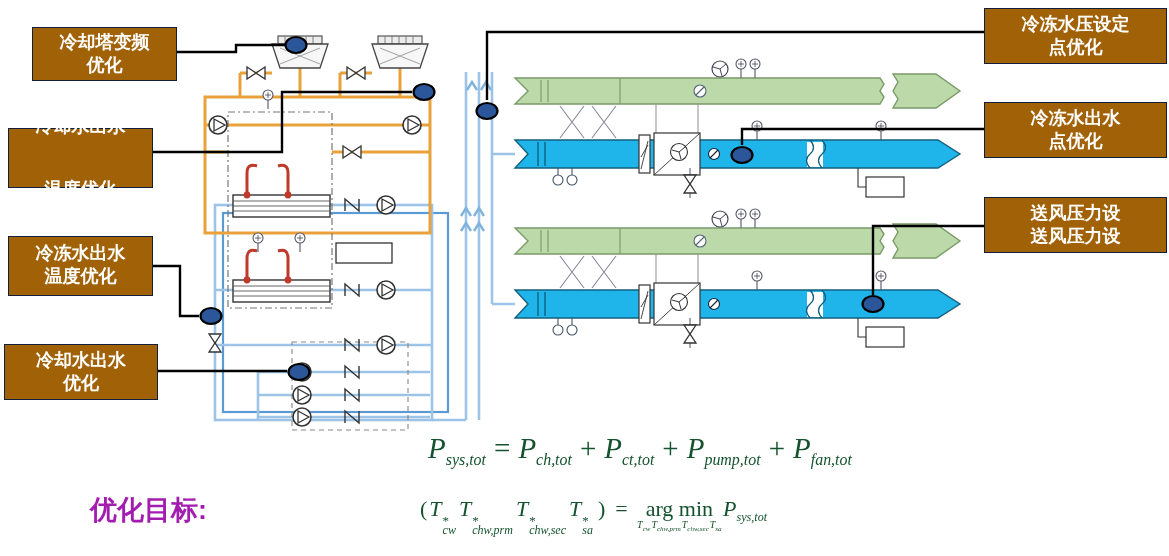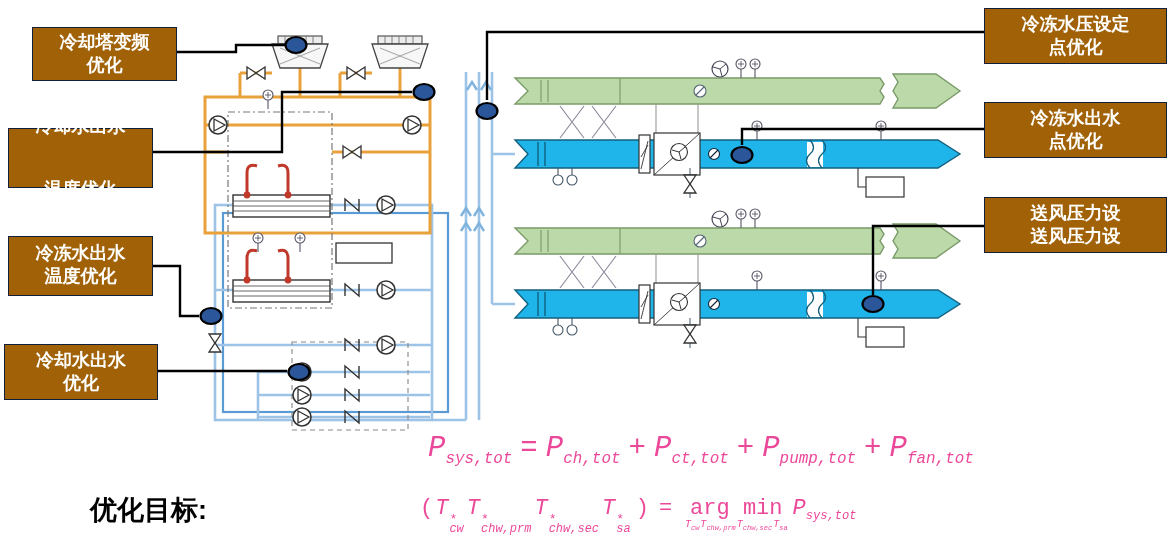--- a/index.html
+++ b/index.html
@@ -13,38 +13,38 @@
       text-align:center;font-weight:700;font-size:18px;line-height:1.3;}
   .cb0{left:8px;  top:27px;  width:143px;height:52px;margin-left:24px;}
   .cb1{left:8px;  top:128px; width:143px;height:58px;gap:40px;}
   .cb2{left:8px;  top:236px; width:143px;height:58px;font-family:Liberation Mono, monospace;}
   .cb3{left:4px;  top:344px; width:152px;height:54px;}
   .cb4{left:984px;top:8px;   width:181px;height:54px;}
   .cb5{left:984px;top:102px; width:181px;height:54px;}
   .cb6{left:984px;top:197px; width:181px;height:54px;}
 
   
-  .formula{position:absolute;color:#ec4899;white-space:nowrap;
-           font-family:Liberation Mono, monospace;}
+  .formula{position:absolute;color:#14532d;white-space:nowrap;
+           font-family:Liberation Serif, serif;}
   .formula1{left:428px;top:432px;font-size:29px;}
   .formula2{left:418px;top:496px;font-size:22px;}
   .mv{font-style:italic;}
   .mb{font-style:italic;}
   .mo{font-style:normal;margin:0 8px;}
   .paren{margin:0 2px;font-style:normal;}
   .formula sub{font-size:55%;font-style:italic;}
   .tss{display:inline-flex;flex-direction:column;align-items:flex-start;
        line-height:0.8;vertical-align:-9px;margin:0 3px 0 1px;}
   .tsup{font-size:13px;font-style:normal;}
   .tsub{font-size:12px;font-style:italic;}
   .argmin{position:relative;display:inline-block;font-style:normal;margin:0 10px;text-align:right;}
   .amsub{position:absolute;top:23px;left:50%;transform:translateX(-50%);
          font-size:10px;font-style:italic;white-space:nowrap;display:flex;gap:1px;}
   .amsub sub{font-size:7px;}
-  .objective{position:absolute;left:90px;top:492px;font-size:27px;font-weight:700;color:#000000;
+  .objective{position:absolute;left:90px;top:492px;font-size:27px;font-weight:700;color:#a21caf;
              font-family:"Liberation Sans",sans-serif;}
 </style>
 </head>
 <body>
 
 <div class="stage">
 
 <svg width="1169" height="556" viewBox="0 0 1169 556">
   <defs>
     <g id="pump">

